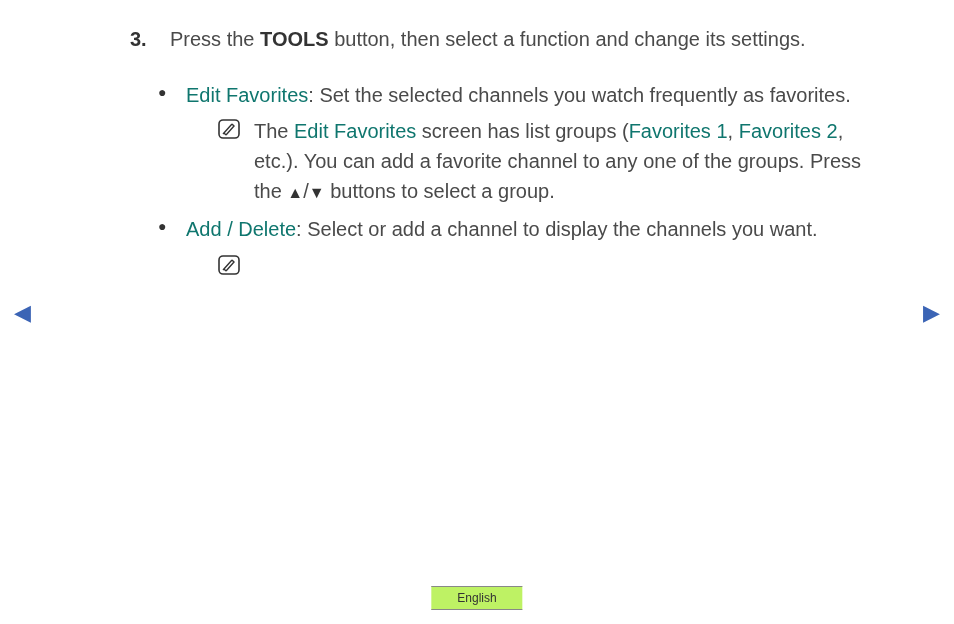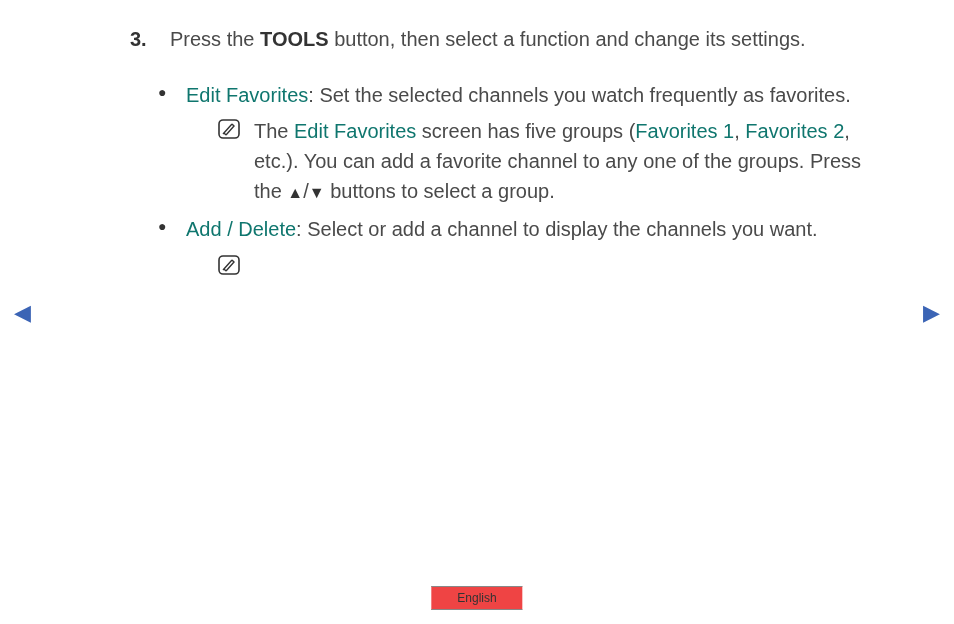--- a/index.html
+++ b/index.html
@@ -70,21 +70,21 @@
       cursor: pointer;
       user-select: none;
     }
     .arrow-left { left: 14px; }
     .arrow-right { right: 14px; }
     .footer-lang {
       position: absolute;
       bottom: 14px;
       left: 50%;
       transform: translateX(-50%);
-      background: #ef4444;
+      background: #bef264;
       border-top: 1px solid #888;
       border-bottom: 1px solid #888;
       padding: 2px 26px;
       font-size: 12px;
       color: #333;
     }
     .tri { font-size: 16px; vertical-align: baseline; color: #333; }
   </style>
 </head>
 <body>
@@ -104,21 +104,21 @@
   <ul class="bullet-list">
 
     <li class="bullet-item">
       <span class="link">Edit Favorites</span><span>: Set the selected channels you watch frequently as favorites.</span>
       <ul class="note-list">
         <li class="note-item">
           <svg class="note-icon" viewBox="0 0 22 20">
               <rect x="1" y="1" width="20" height="18" rx="4" ry="4" fill="none" stroke="#333" stroke-width="1.6"></rect>
               <path d="M5 15 L14 5 M6 14 L8 16 M14 5 L16 7 L8 16" fill="none" stroke="#333" stroke-width="1.4"></path>
             </svg>
-          <span>The </span><span class="link">Edit Favorites</span><span> screen has five groups (</span><span class="link">Favorites 1</span><span>, </span><span class="link">Favorites 2</span><span>, etc.). You can add a favorite channel to any one of the groups. Press the </span><span class="tri">▲</span><span>/</span><span class="tri">▼</span><span> buttons to select a group.</span>
+          <span>The </span><span class="link">Edit Favorites</span><span> screen has list groups (</span><span class="link">Favorites 1</span><span>, </span><span class="link">Favorites 2</span><span>, etc.). You can add a favorite channel to any one of the groups. Press the </span><span class="tri">▲</span><span>/</span><span class="tri">▼</span><span> buttons to select a group.</span>
         </li>
       </ul>
     </li>
 
     <li class="bullet-item">
       <span class="link">Add / Delete</span><span>: Select or add a channel to display the channels you want.</span>
       <ul class="note-list">
         <li class="note-item">
           <svg class="note-icon" viewBox="0 0 22 20">
               <rect x="1" y="1" width="20" height="18" rx="4" ry="4" fill="none" stroke="#333" stroke-width="1.6"></rect>

